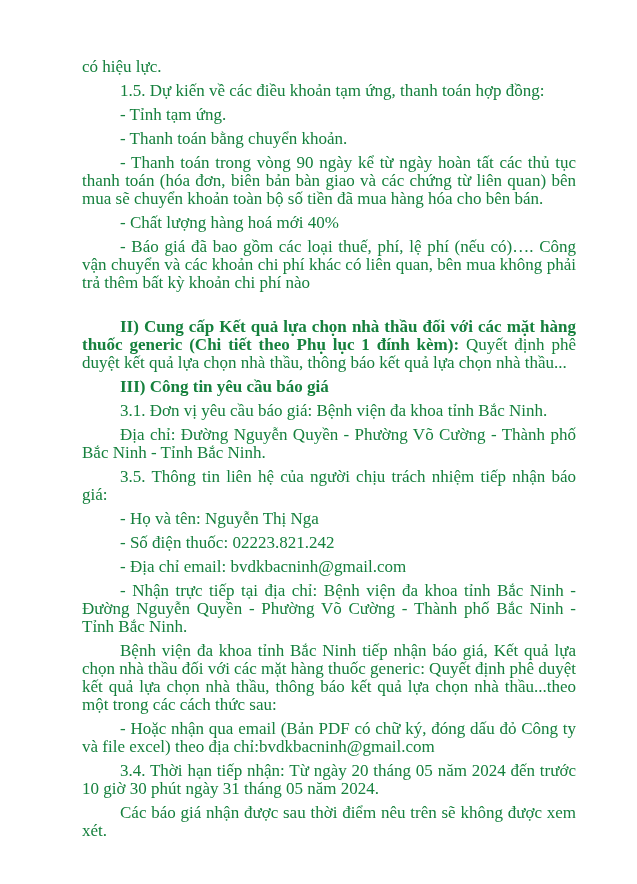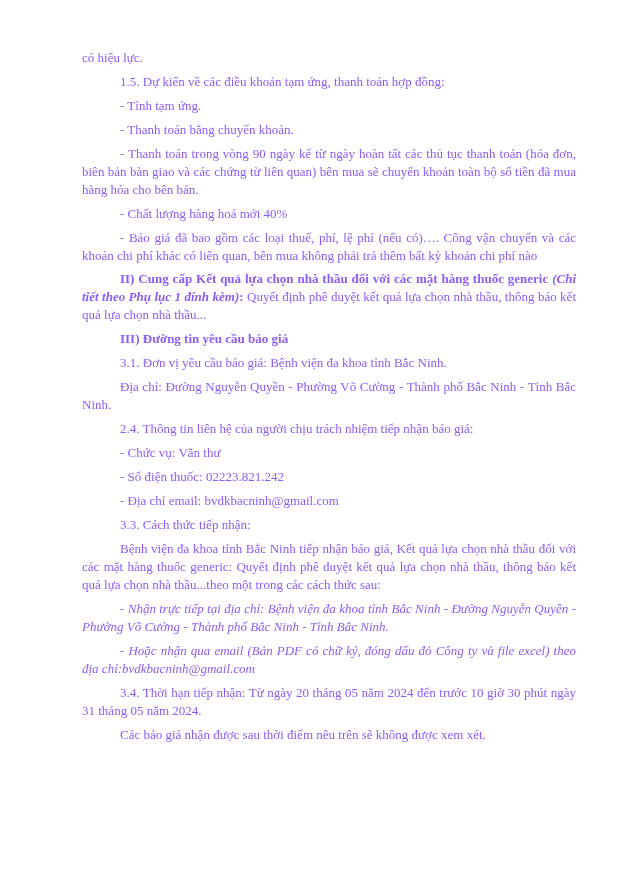--- a/index.html
+++ b/index.html
@@ -1,47 +1,46 @@
 <!DOCTYPE html>
 <html><head>
 <meta charset="utf-8">
 <style>
   html, body { margin: 0; padding: 0; background: #ffffff; }
   body { width: 637px; height: 884px; overflow: hidden; position: relative; }
   .page {
-    position: absolute; left: 82px; top: 49px; width: 494px;
-    font-family: "Liberation Serif", serif; font-size: 13px; color: #8b5cf6;
+    position: absolute; left: 82px; top: 58px; width: 494px;
+    font-family: "Liberation Serif", serif; font-size: 17px; color: #15803d;
     line-height: 18px;
   }
   .p { margin: 0 0 6px 0; text-align: justify; }
   .ind { text-indent: 38px; }
   .b { font-weight: bold; }
-  .i { font-style: italic; }
-  .gap { margin-bottom: 5px; }
+  .i { }
+  .gap { margin-bottom: 26px; }
 </style>
 </head>
 <body>
 
 <div class="page">
   <p class="p">có hiệu lực.</p>
   <p class="p ind">1.5. Dự kiến về các điều khoản tạm ứng, thanh toán hợp đồng:</p>
   <p class="p ind">-  Tỉnh tạm ứng.</p>
   <p class="p ind">- Thanh toán bằng chuyển khoản.</p>
   <p class="p ind">- Thanh toán trong vòng 90 ngày kể từ ngày hoàn tất các thủ tục thanh  toán (hóa đơn, biên bản bàn giao và các chứng từ liên quan) bên mua sẽ chuyển khoản toàn bộ số tiền đã mua hàng hóa cho bên bán.</p>
   <p class="p ind">- Chất lượng hàng hoá mới 40%</p>
   <p class="p ind gap">- Báo giá đã bao gồm các loại thuế, phí, lệ phí (nếu có)…. Công vận chuyển và các khoản chi phí khác có liên quan, bên mua không phải trả thêm bất kỳ khoản chi phí nào</p>
 
   <p class="p ind"><span class="b">II) Cung cấp Kết quả lựa chọn nhà thầu đối với các mặt hàng thuốc generic </span><span class="b i">(Chi tiết theo Phụ lục 1 đính kèm)</span><span class="b">:</span><span> Quyết định phê duyệt kết quả lựa chọn nhà thầu, thông báo kết quả lựa chọn nhà thầu...</span></p>
 
-  <p class="p ind b">III) Đường tin yêu cầu báo giá</p>
+  <p class="p ind b">III) Công tin yêu cầu báo giá</p>
   <p class="p ind">3.1. Đơn vị yêu cầu báo giá: Bệnh viện đa khoa tỉnh Bắc Ninh.</p>
   <p class="p ind">Địa chỉ: Đường Nguyễn Quyền - Phường Võ Cường - Thành phố Bắc Ninh - Tỉnh Bắc Ninh.</p>
-  <p class="p ind">2.4. Thông tin liên hệ của người chịu trách nhiệm tiếp nhận báo giá:</p>
-  <p class="p ind">- Chức vụ: Văn thư</p>
+  <p class="p ind">3.5. Thông tin liên hệ của người chịu trách nhiệm tiếp nhận báo giá:</p>
+  <p class="p ind">- Họ và tên: Nguyễn Thị Nga</p>
   <p class="p ind">- Số điện thuốc: 02223.821.242</p>
   <p class="p ind">- Địa chỉ email: bvdkbacninh@gmail.com</p>
-  <p class="p ind">3.3. Cách thức tiếp nhận:</p>
+  <p class="p ind i">- Nhận trực tiếp tại địa chỉ: Bệnh viện đa khoa tỉnh Bắc Ninh - Đường Nguyễn Quyền - Phường Võ Cường - Thành phố Bắc Ninh - Tỉnh Bắc Ninh.</p>
   <p class="p ind">Bệnh viện đa khoa tỉnh Bắc Ninh tiếp nhận báo giá, Kết quả lựa chọn nhà thầu đối với các mặt hàng thuốc generic: Quyết định phê duyệt kết quả lựa chọn nhà thầu, thông báo kết quả lựa chọn nhà thầu...theo một trong các cách thức sau:</p>
-  <p class="p ind i">- Nhận trực tiếp tại địa chỉ: Bệnh viện đa khoa tỉnh Bắc Ninh - Đường Nguyễn Quyền - Phường Võ Cường - Thành phố Bắc Ninh - Tỉnh Bắc Ninh.</p>
   <p class="p ind i">- Hoặc nhận qua email (Bản PDF có chữ ký, đóng dấu đỏ Công ty và file excel) theo địa chỉ:bvdkbacninh@gmail.com</p>
   <p class="p ind">3.4. Thời hạn tiếp nhận: Từ ngày 20 tháng 05 năm 2024 đến trước 10 giờ 30 phút ngày 31 tháng 05 năm 2024.</p>
   <p class="p ind">Các báo giá nhận được sau thời điểm nêu trên sẽ không được xem xét.</p>
 </div>
 
 </body></html>

